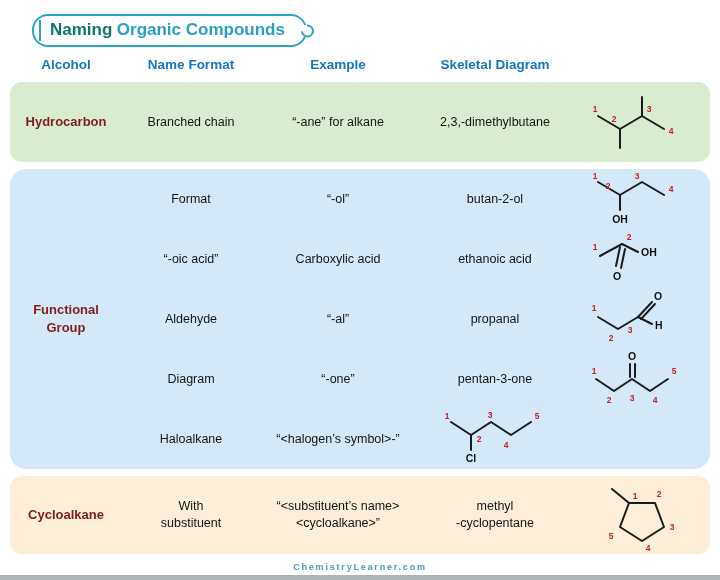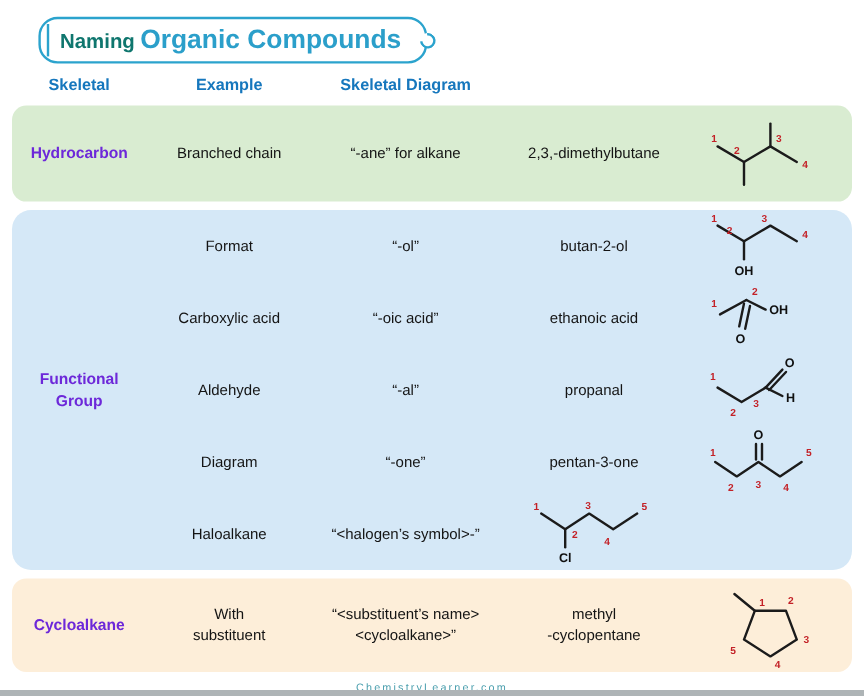--- a/index.html
+++ b/index.html
@@ -6,61 +6,62 @@
   body{width:720px;height:580px;font-family:"Liberation Sans",sans-serif;position:relative;overflow:hidden;}
   .page{width:720px;height:580px;box-sizing:border-box;padding:8px 10px 0 10px;position:relative;}
 
   
   .title-badge{position:relative;display:inline-block;margin:6px 0 6px 22px;padding:4px 20px 5px 16px;
     border:2.5px solid #2ba3cd;border-radius:16px;background:#fff;}
   .title-badge::before{content:"";position:absolute;left:5px;top:4px;bottom:4px;width:0;border-left:2px solid #2ba3cd;}
   .title-badge::after{content:"";position:absolute;right:-9px;top:50%;width:9px;height:9px;border:2px solid #2ba3cd;
     border-radius:50%;border-left-color:transparent;transform:translateY(-50%) rotate(40deg);background:#fff;}
   .t1{color:#0f766e;font-weight:bold;font-size:17px;}
-  .t2{color:#2b9fca;font-weight:bold;font-size:22px;}
+  .t2{color:#2b9fca;font-weight:bold;font-size:17px;}
 
   
   .grid{display:grid;grid-template-columns:112px 138px 156px 158px 1fr;width:700px;}
   .hdr{margin:4px 0 10px 0;}
   .hcell{color:#1677bd;font-weight:bold;font-size:13.5px;text-align:center;}
 
   section.band{margin-bottom:7px;}
   .green{background:#d9ecd1;border-radius:12px;}
   .blue{background:#d5e8f7;border-radius:16px;}
   .cream{background:#fdeed9;border-radius:12px;}
   .rows80{grid-auto-rows:80px;}
   .rows60{grid-auto-rows:60px;}
   .rows78{grid-auto-rows:78px;}
 
   .cell{display:flex;align-items:center;justify-content:center;text-align:center;
     font-size:12.5px;color:#141414;white-space:pre-line;line-height:1.35;}
-  .cat{font-weight:bold;font-size:13px;color:#6d28d9;}
+  .cat{font-weight:bold;font-size:13px;color:#7f1d1d;}
 
   
   .mol line,.mol polyline,.mol polygon{stroke:#1b1b1b;stroke-width:2;fill:none;stroke-linecap:round;stroke-linejoin:round;}
   .mol text{font-family:"Liberation Sans",sans-serif;}
   .mol .num{font-size:8.5px;fill:#c32127;font-weight:bold;text-anchor:middle;}
   .mol .atom{font-size:10.5px;fill:#101010;font-weight:bold;text-anchor:middle;}
   .mol .start{text-anchor:start;}
 
-  .footer{text-align:center;margin-top:8px;font-size:9px;letter-spacing:1.8px;color:#4b9fae;font-weight:normal;}
+  .footer{text-align:center;margin-top:8px;font-size:9px;letter-spacing:1.8px;color:#4b9fae;font-weight:bold;}
   .bottom-strip{position:absolute;left:0;right:0;bottom:0;height:5px;background:#aeb4b6;}
 </style>
 </head>
 <body>
 
 <div class="page">
 
   <div class="title-badge">
     <span class="t1">Naming</span>
     <span class="t2">Organic Compounds</span>
   </div>
 
   <div class="grid hdr">
-    <div class="hcell">Skeletal</div>
+    <div class="hcell">Alcohol</div>
+    <div class="hcell">Name Format</div>
     <div class="hcell">Example</div>
     <div class="hcell">Skeletal Diagram</div>
   </div>
 
   
   <section class="band green grid rows80">
     <div class="cell cat" style="grid-row:1/span 1">Hydrocarbon</div>
     <div class="cell">Branched chain</div>
     <div class="cell">“-ane” for alkane</div>
     <div class="cell">2,3,-dimethylbutane</div>
@@ -90,22 +91,22 @@
         <polyline points="6,12 28,25 50,12 72,25"></polyline>
         <line x1="28" y1="25" x2="28" y2="40"></line>
         <text class="atom" x="28" y="53">OH</text>
         <text class="num" x="3" y="9">1</text>
         <text class="num" x="16" y="19">2</text>
         <text class="num" x="45" y="9">3</text>
         <text class="num" x="79" y="22">4</text>
       </svg>
     </div>
 
+    <div class="cell">“-oic acid”</div>
     <div class="cell">Carboxylic acid</div>
-    <div class="cell">“-oic acid”</div>
     <div class="cell">ethanoic acid</div>
     <div class="cell">
       <svg class="mol" width="100" height="58" viewBox="0 0 100 58">
         <line x1="8" y1="26" x2="30" y2="14"></line>
         <line x1="30" y1="14" x2="46" y2="22"></line>
         <line x1="28" y1="17" x2="24" y2="36"></line>
         <line x1="33" y1="19" x2="29" y2="38"></line>
         <text class="atom start" x="49" y="26">OH</text>
         <text class="atom" x="25" y="50">O</text>
         <text class="num" x="3" y="20">1</text>

